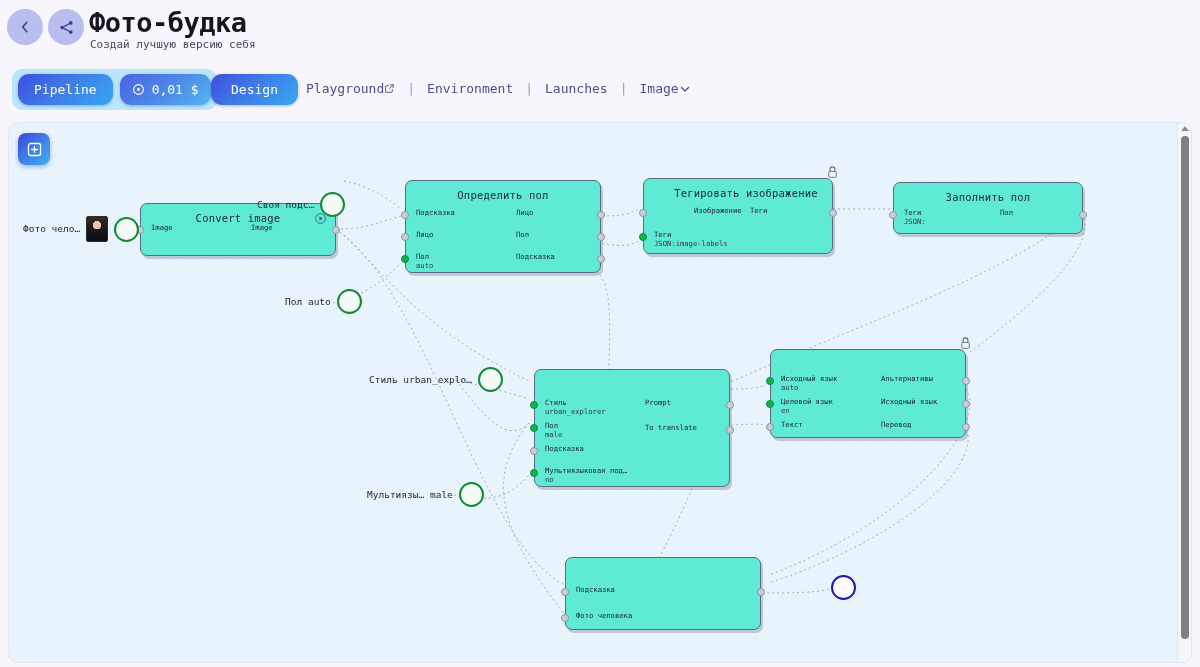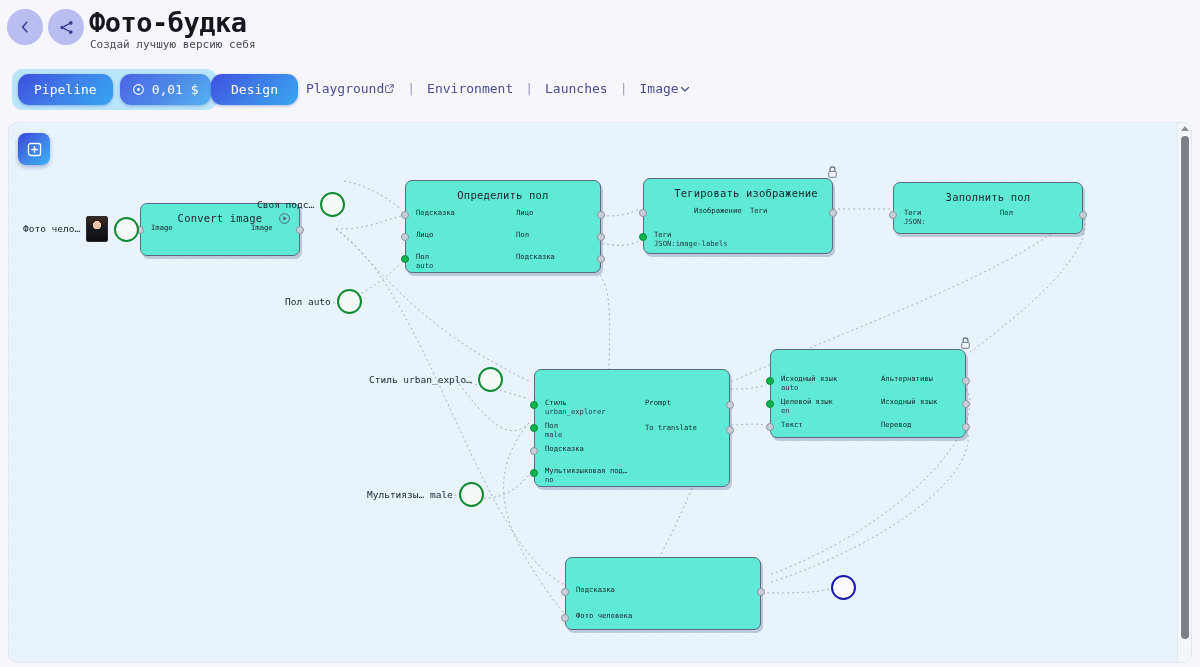--- a/index.html
+++ b/index.html
@@ -276,21 +276,21 @@
       <span>Мультиязы…</span>
       <span class="v">male</span>
     </div>
     <div class="ring"></div>
   </div>
 
   <div class="var" style="left:822px; top:452px;">
     <div class="ring navy"></div>
   </div>
 
-  <div class="node" style="left:131px; top:80px; width:160px; height:53px;">
+  <div class="node" style="left:131px; top:80px; width:196px; height:53px;">
     <div class="node-title">Convert image</div>
     <svg class="play-icon" width="13" height="13" viewBox="0 0 24 24">
       <circle cx="12" cy="12" r="9" fill="none" stroke="#4c566b" stroke-width="1.6"></circle>
       <path d="M10 8 L16 12 L10 16 Z" fill="#4c566b"></path>
     </svg>
     <div class="port" style="left:-5px; top:22px;"></div>
     <div class="row" style="left:10px; top:19px;">
       <span class="pname">Image</span>
     </div>
     <div class="port" style="right:-5px; top:22px;"></div>

